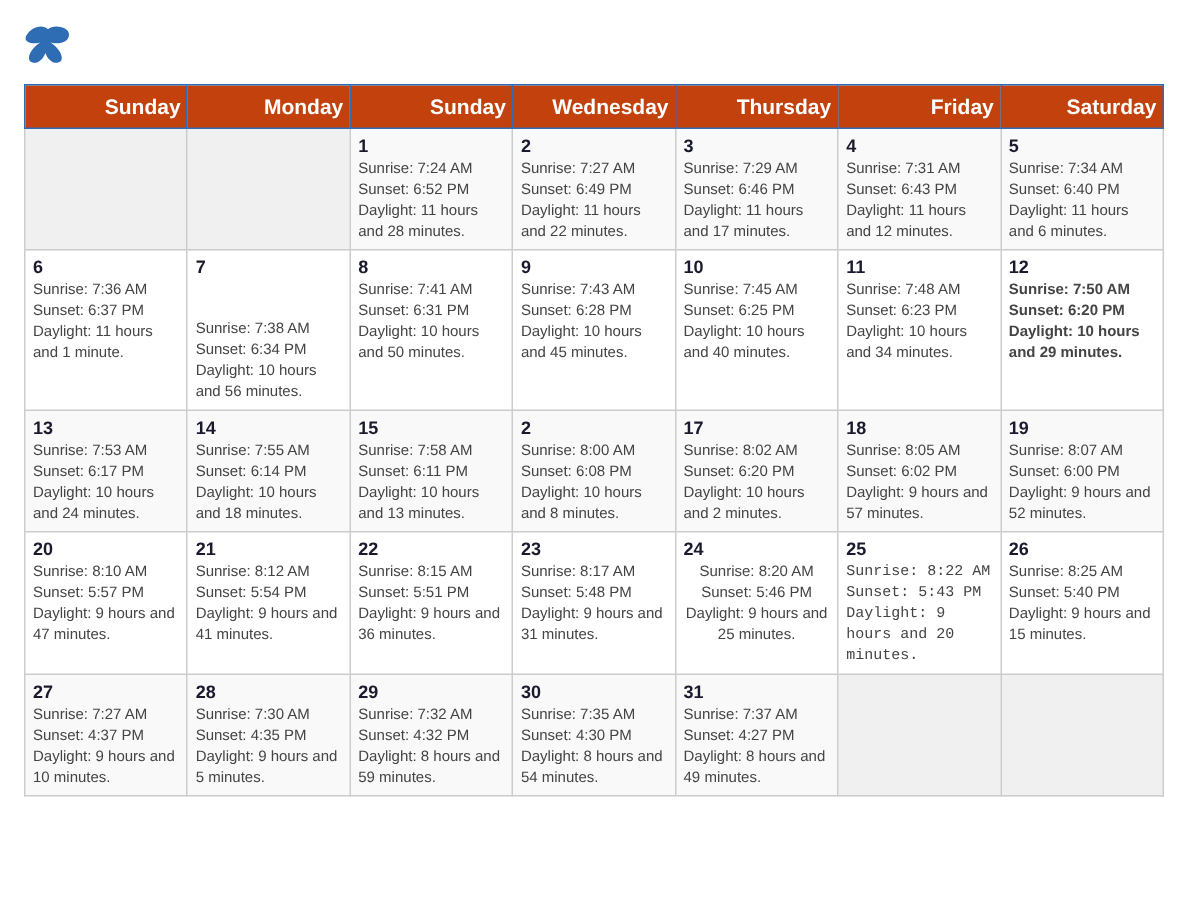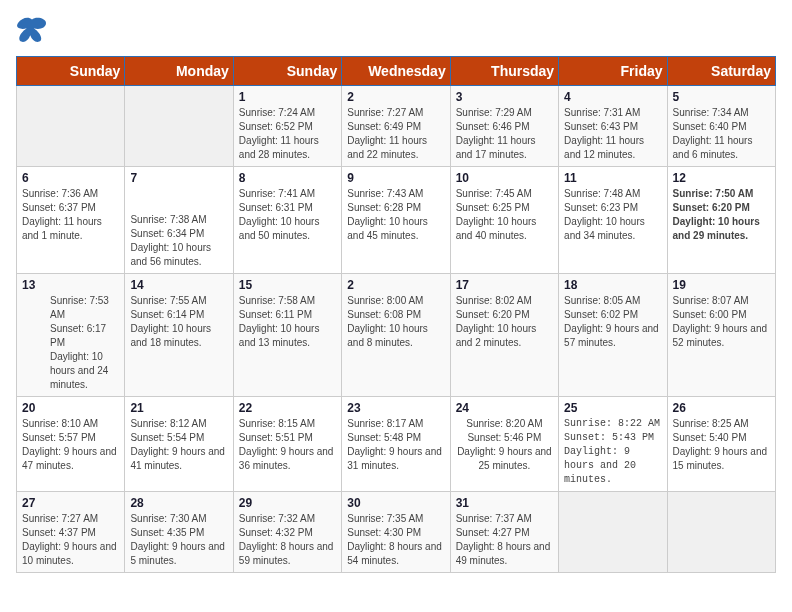--- a/index.html
+++ b/index.html
@@ -196,21 +196,21 @@
         <td>
           <span class="day-num">12</span>
           <div class="day-info" style="white-space: pre-line; font-weight: bold;">Sunrise: 7:50 AM
 Sunset: 6:20 PM
 Daylight: 10 hours and 29 minutes.</div>
         </td>
       </tr>
       <tr>
         <td>
           <span class="day-num">13</span>
-          <div class="day-info" style="white-space: pre-line; margin-left: 28px;">Sunrise: 7:53 AM
+          <div class="day-info" style="white-space: pre-line;">Sunrise: 7:53 AM
 Sunset: 6:17 PM
 Daylight: 10 hours and 24 minutes.</div>
         </td>
         <td>
           <span class="day-num">14</span>
           <div class="day-info" style="white-space: pre-line;">Sunrise: 7:55 AM
 Sunset: 6:14 PM
 Daylight: 10 hours and 18 minutes.</div>
         </td>
         <td>

